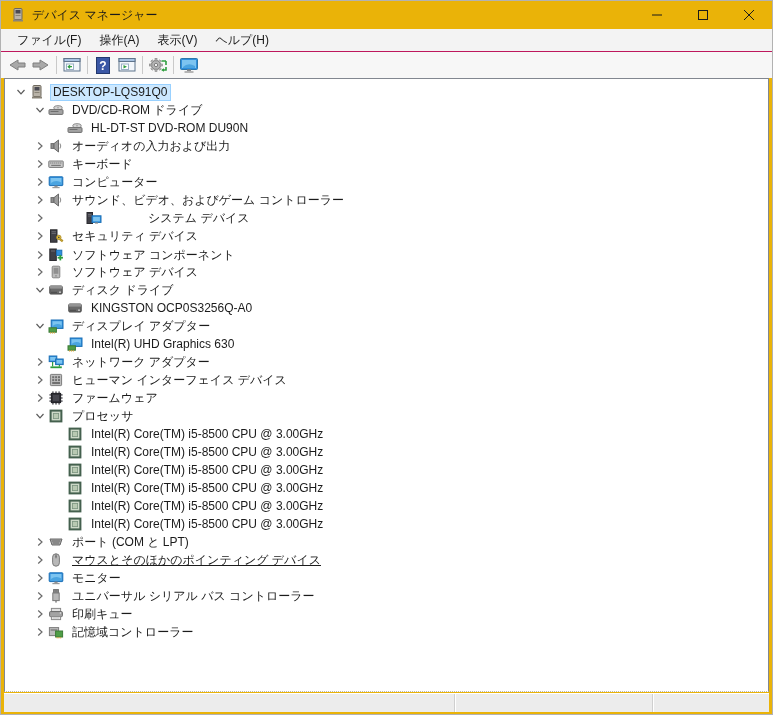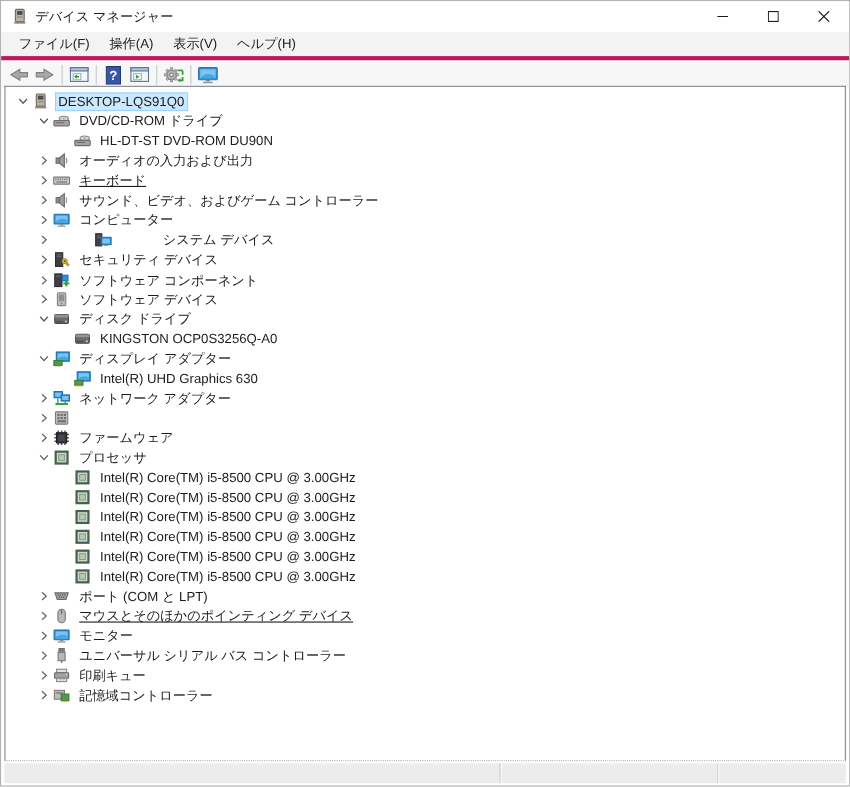--- a/index.html
+++ b/index.html
@@ -1,29 +1,29 @@
 <!DOCTYPE html>
 <html style="--sel-bg: #cce8ff; --sel-border: #99d1ff;"><head>
 <meta charset="utf-8">
 <style>
   html,body{margin:0;padding:0;}
   body{font-family:"Liberation Sans","DejaVu Sans",sans-serif;background:#d9d9d9;}
-  .window{width:773px;height:715px;position:relative;background:#ffffff;
+  .window{width:773px;height:715px;position:relative;background:#eab308;
           border:1px solid #b2b2b2;box-sizing:border-box;overflow:hidden;}
 
   
   .titlebar{height:28px;display:flex;align-items:center;}
   .titlebar .app-icon{width:16px;height:16px;margin:0 6px 0 9px;flex:none;}
   .titlebar .title{font-size:12px;color:#1b1b1b;}
   .caption-buttons{margin-left:auto;display:flex;height:100%;}
   .caption-btn{width:46px;height:100%;display:flex;align-items:center;justify-content:center;}
 
   
   .menubar{height:22px;display:flex;align-items:center;padding-left:7px;
-           background:#f3f3f3;border-bottom:4px solid #be185d;}
+           background:#f3f3f3;border-bottom:1px solid #be185d;}
   .menu-item{font-size:12px;color:#1b1b1b;padding:0 9px;height:20px;line-height:20px;}
 
   
   .toolbar{height:26px;display:flex;align-items:center;padding-left:4px;background:#f7f7f7;}
   .tool-btn{width:24px;height:22px;display:flex;align-items:center;justify-content:center;flex:none;}
   .tool-sep{width:1px;height:18px;background:#c9c9c9;margin:0 3px;flex:none;}
 
   
   .tree-panel{position:absolute;left:3px;right:3px;top:77px;height:614px;background:#fff;
               border:1px solid #828790;border-bottom:1px dotted #b9b9b9;
@@ -225,21 +225,21 @@
         </span>
         <span class="node-icon">
           <svg width="16" height="16" viewBox="0 0 16 16">
             <rect x="3" y="5.6" width="3" height="4.8" fill="#8f8f8f" stroke="#6a6a6a"></rect>
             <polygon points="6,5.6 10.5,2 10.5,14 6,10.4" fill="#9d9d9d" stroke="#6a6a6a"></polygon>
             <path d="M12 5.5 Q13.5 8 12 10.5" fill="none" stroke="#8a8a8a" stroke-width="1"></path>
           </svg>
         </span>
         <span class="node-label">オーディオの入力および出力</span>
       </div>
-      <div class="tree-row" style="padding-left: 27px; text-decoration: underline;">
+      <div class="tree-row" style="padding-left: 27px;">
         <span class="chevron">
           <svg width="10" height="10" viewBox="0 0 10 10">
             <path d="M3.2 1.5 L7 5 L3.2 8.5" fill="none" stroke="#6a6a6a" stroke-width="1.2"></path>
           </svg>
         </span>
         <span class="node-icon">
           <svg width="16" height="16" viewBox="0 0 16 16">
             <rect x="0.8" y="5" width="14.4" height="6.4" rx="0.6" fill="#cacaca" stroke="#7a7a7a"></rect>
             <g fill="#7a7a7a">
               <rect x="2.2" y="6.4" width="1.2" height="1.2"></rect>
@@ -255,43 +255,43 @@
         <span class="node-label">キーボード</span>
       </div>
       <div class="tree-row" style="padding-left: 27px;">
         <span class="chevron">
           <svg width="10" height="10" viewBox="0 0 10 10">
             <path d="M3.2 1.5 L7 5 L3.2 8.5" fill="none" stroke="#6a6a6a" stroke-width="1.2"></path>
           </svg>
         </span>
         <span class="node-icon">
           <svg width="16" height="16" viewBox="0 0 16 16">
-            <rect x="3" y="5.6" width="3" height="4.8" fill="#8f8f8f" stroke="#6a6a6a"></rect>
-            <polygon points="6,5.6 10.5,2 10.5,14 6,10.4" fill="#9d9d9d" stroke="#6a6a6a"></polygon>
-            <path d="M12 5.5 Q13.5 8 12 10.5" fill="none" stroke="#8a8a8a" stroke-width="1"></path>
-          </svg>
-        </span>
-        <span class="node-label">サウンド、ビデオ、およびゲーム コントローラー</span>
-      </div>
-      <div class="tree-row" style="padding-left: 27px;">
-        <span class="chevron">
-          <svg width="10" height="10" viewBox="0 0 10 10">
-            <path d="M3.2 1.5 L7 5 L3.2 8.5" fill="none" stroke="#6a6a6a" stroke-width="1.2"></path>
-          </svg>
-        </span>
-        <span class="node-icon">
-          <svg width="16" height="16" viewBox="0 0 16 16">
             <rect x="1.2" y="2.8" width="13.6" height="8.8" rx="0.6" fill="#2f8fdd" stroke="#1b6fb5"></rect>
             <rect x="2.5" y="4" width="11" height="6.4" fill="#7cc4f0"></rect>
             <path d="M2.5 9.2 Q8 5 13.5 8.4 L13.5 10.4 L2.5 10.4 Z" fill="#4aa4e0"></path>
             <rect x="6.4" y="11.6" width="3.2" height="1.3" fill="#8a8a8a"></rect>
             <rect x="4.4" y="13" width="7.2" height="1.2" fill="#9a9a9a"></rect>
           </svg>
         </span>
         <span class="node-label">コンピューター</span>
+      </div>
+      <div class="tree-row" style="padding-left: 27px;">
+        <span class="chevron">
+          <svg width="10" height="10" viewBox="0 0 10 10">
+            <path d="M3.2 1.5 L7 5 L3.2 8.5" fill="none" stroke="#6a6a6a" stroke-width="1.2"></path>
+          </svg>
+        </span>
+        <span class="node-icon">
+          <svg width="16" height="16" viewBox="0 0 16 16">
+            <rect x="3" y="5.6" width="3" height="4.8" fill="#8f8f8f" stroke="#6a6a6a"></rect>
+            <polygon points="6,5.6 10.5,2 10.5,14 6,10.4" fill="#9d9d9d" stroke="#6a6a6a"></polygon>
+            <path d="M12 5.5 Q13.5 8 12 10.5" fill="none" stroke="#8a8a8a" stroke-width="1"></path>
+          </svg>
+        </span>
+        <span class="node-label">サウンド、ビデオ、およびゲーム コントローラー</span>
       </div>
       <div class="tree-row" style="padding-left: 27px; gap: 38px;">
         <span class="chevron">
           <svg width="10" height="10" viewBox="0 0 10 10">
             <path d="M3.2 1.5 L7 5 L3.2 8.5" fill="none" stroke="#6a6a6a" stroke-width="1.2"></path>
           </svg>
         </span>
         <span class="node-icon">
           <svg width="16" height="16" viewBox="0 0 16 16">
             <rect x="1" y="2.5" width="5.5" height="11" fill="#3f3f46" stroke="#2b2b30"></rect>
@@ -454,20 +454,21 @@
               <rect x="4.2" y="4.2" width="2" height="2"></rect>
               <rect x="7.1" y="4.2" width="2" height="2"></rect>
               <rect x="10" y="4.2" width="2" height="2"></rect>
               <rect x="4.2" y="7.1" width="2" height="2"></rect>
               <rect x="7.1" y="7.1" width="2" height="2"></rect>
               <rect x="10" y="7.1" width="2" height="2"></rect>
               <rect x="4.2" y="10" width="7.8" height="2"></rect>
             </g>
           </svg>
         </span>
+        <span class="node-label">ヒューマン インターフェイス デバイス</span>
       </div>
       <div class="tree-row" style="padding-left: 27px;">
         <span class="chevron">
           <svg width="10" height="10" viewBox="0 0 10 10">
             <path d="M3.2 1.5 L7 5 L3.2 8.5" fill="none" stroke="#6a6a6a" stroke-width="1.2"></path>
           </svg>
         </span>
         <span class="node-icon">
           <svg width="16" height="16" viewBox="0 0 16 16">
             <g fill="#55555c">

